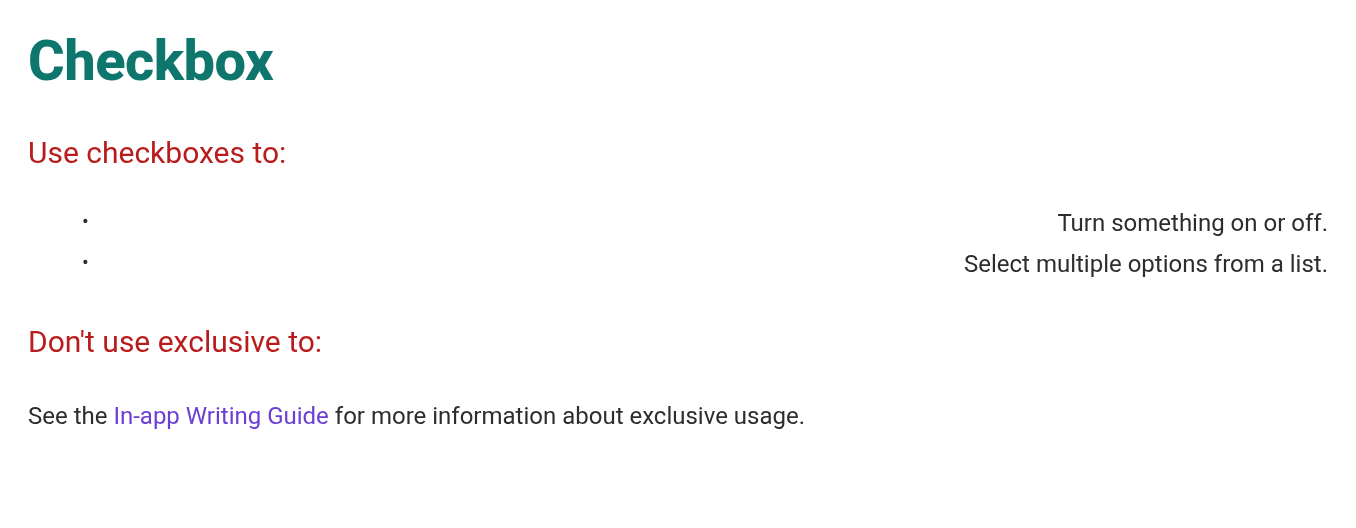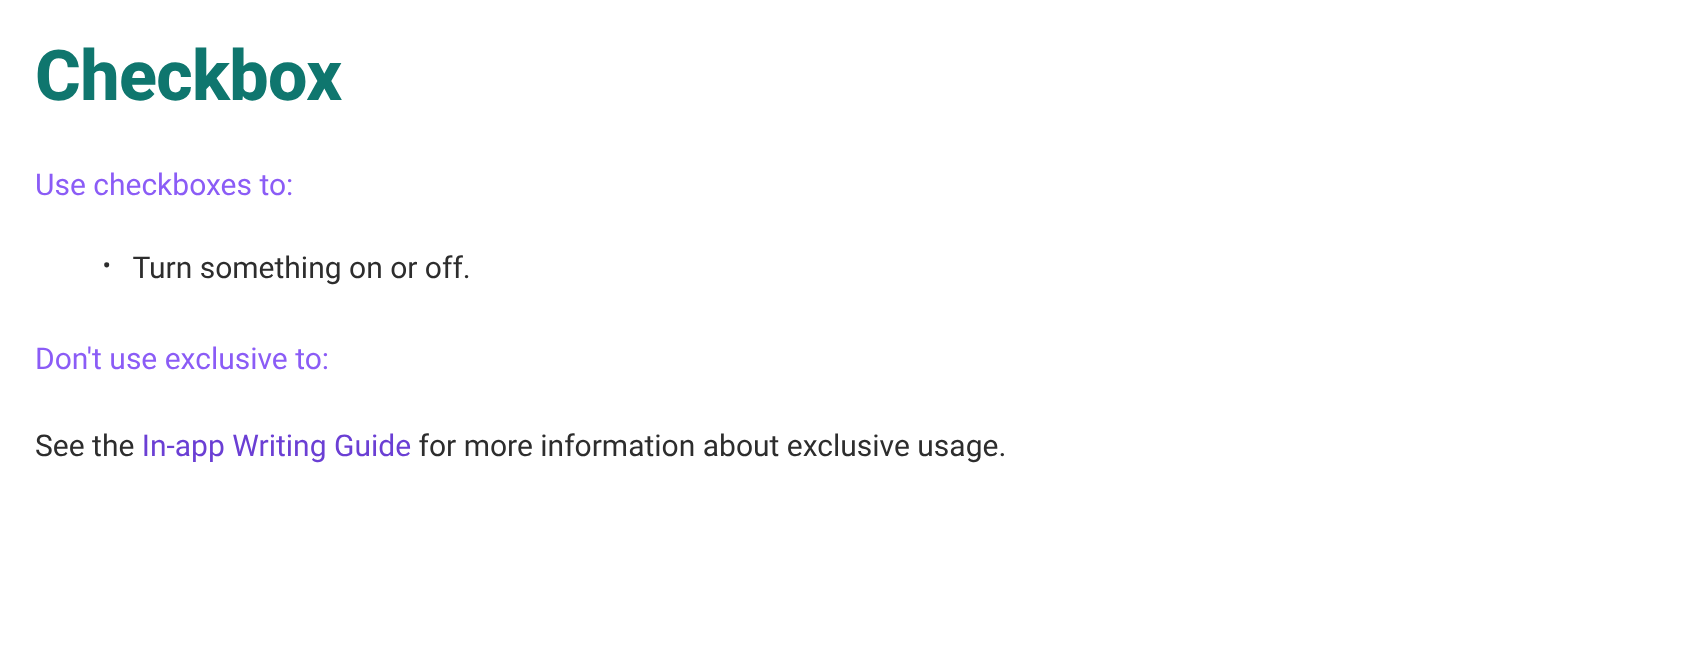--- a/index.html
+++ b/index.html
@@ -15,29 +15,30 @@
       width: 1356px;
     }
     h1 {
       font-size: 56px;
       font-weight: 800;
       color: #0f766e;
       letter-spacing: -0.5px;
       margin-bottom: 36px;
     }
     p {
-      font-size: 24px;
-      color: #8b5cf6;
+      font-size: 30px;
+      color: #b91c1c;
       line-height: 1.5;
       margin-bottom: 28px;
     }
     ul {
       list-style: none;
       padding-left: 78px;
       margin-bottom: 34px;
+      text-align: right;
     }
     ul li {
       font-size: 24px;
       color: #2d2d2d;
       line-height: 1.7;
       position: relative;
     }
     ul li::before {
       content: "•";
       position: absolute;
@@ -57,20 +58,21 @@
   </style>
 </head>
 <body>
 
 <h1>Checkbox</h1>
 
 <p>Use checkboxes to:</p>
 
 <ul>
   <li>Turn something on or off.</li>
+  <li>Select multiple options from a list.</li>
 </ul>
 
 <p>Don't use exclusive to:</p>
 
 <ul>
 </ul>
 
 <p class="footer-text"><span>See the </span><a href="#" class="link">In-app Writing Guide</a><span> for more information about exclusive usage.</span></p>
 
 </body></html>

